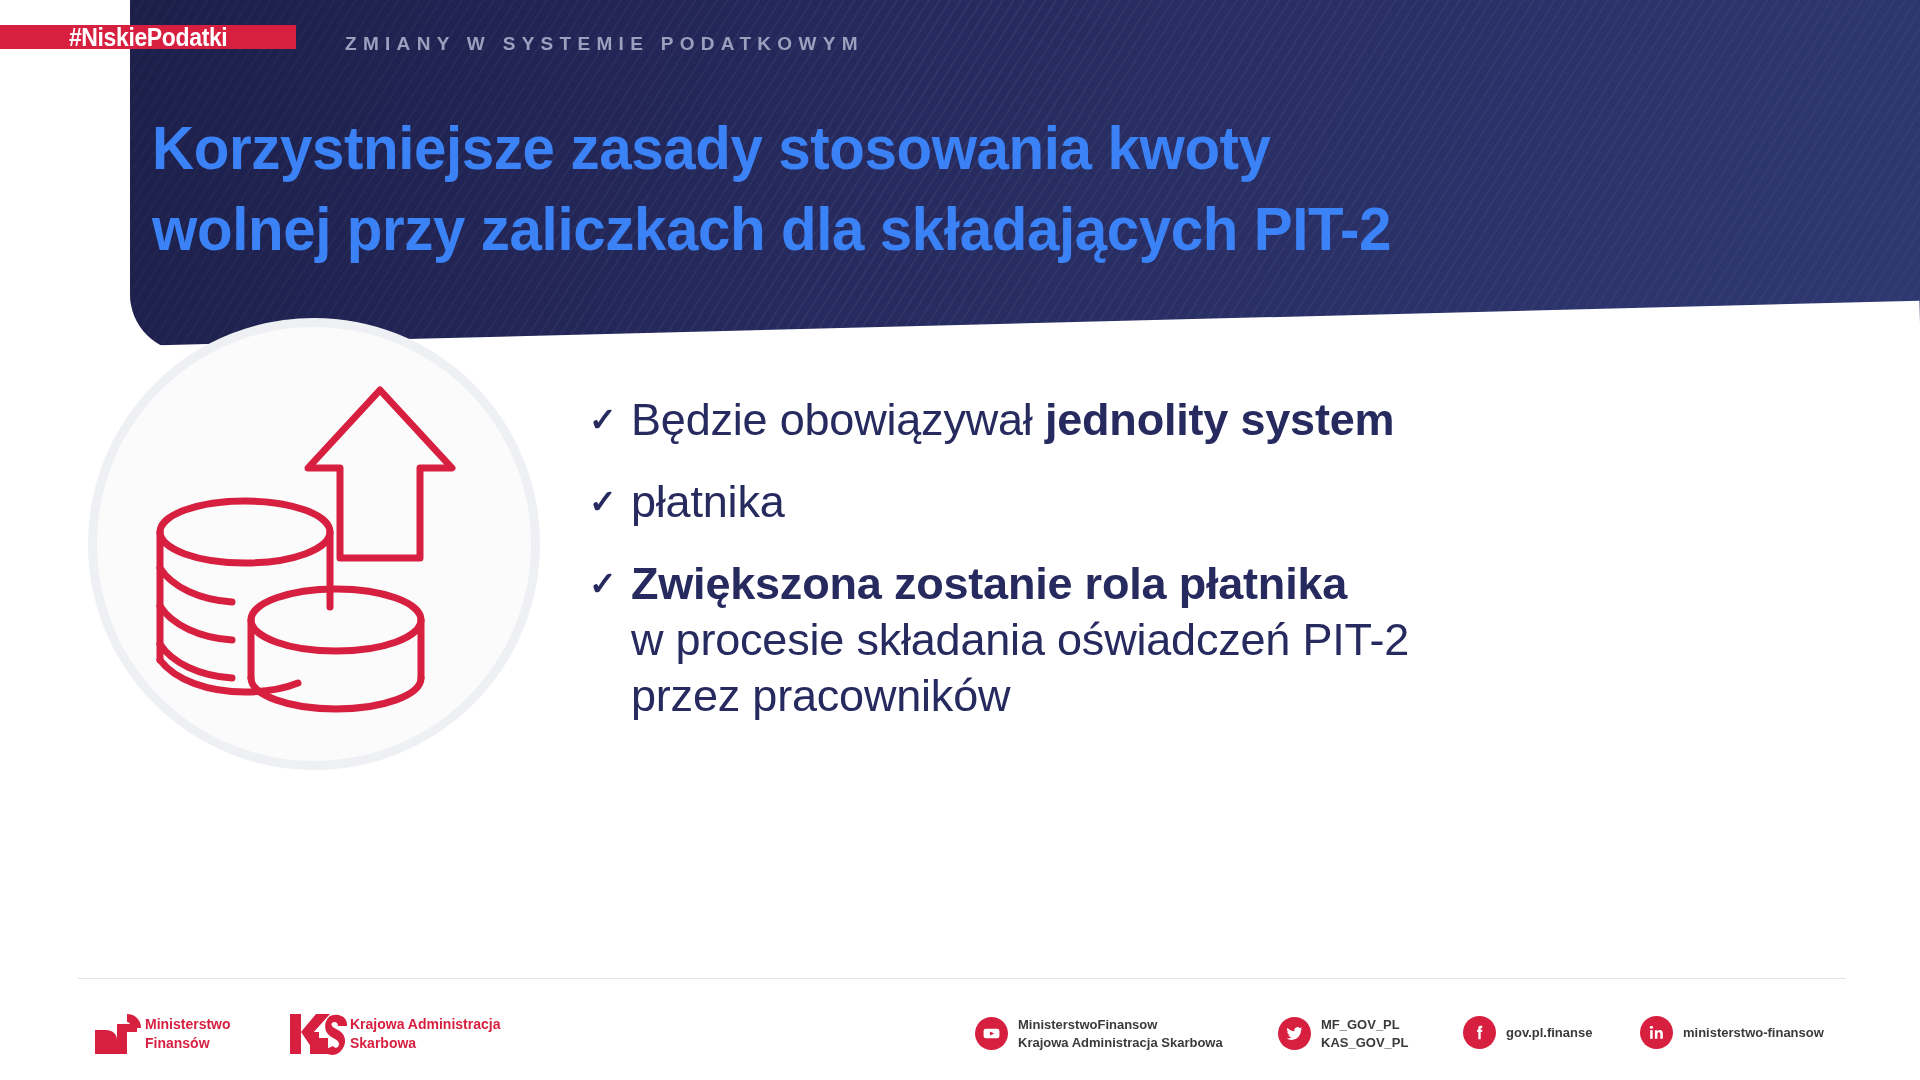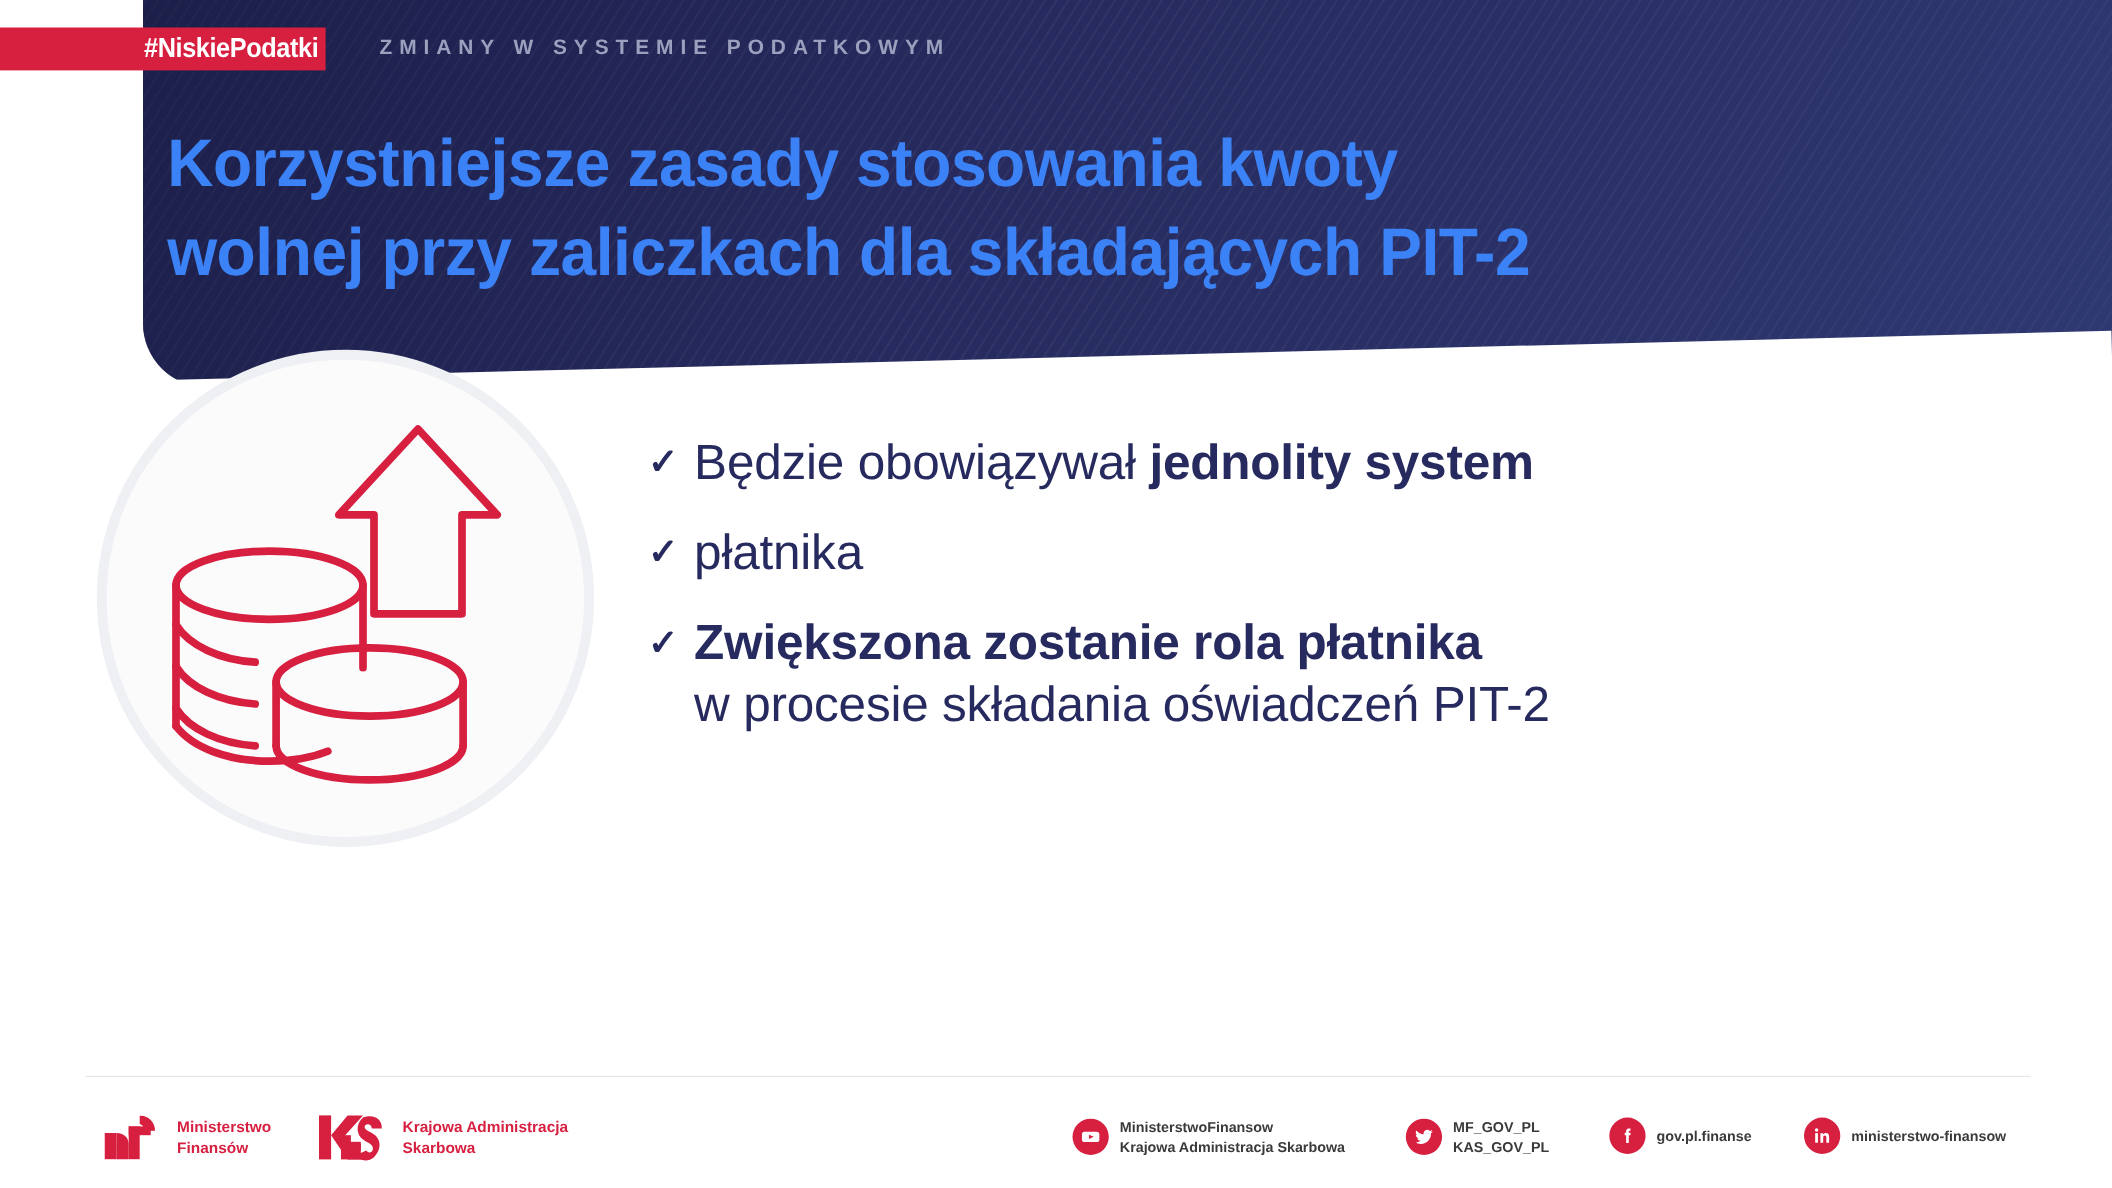--- a/index.html
+++ b/index.html
@@ -30,23 +30,23 @@
   }
   #header-slant{
     position:absolute; left:130px; top:300px; width:1790px; height:70px;
     background:#ffffff;
     transform-origin:left top;
     transform:rotate(-1.45deg);
     margin-top:46px;
   }
 
   #hashtag-badge{
-    position:absolute; left:0; top:25px; width:296px; height:39px;
+    position:absolute; left:0; top:25px; width:296px; height:24px;
     background:#d71f40;
-    display:flex; align-items:center; justify-content:flex-end;
+    display:flex; align-items:center; justify-content:center;
     z-index:6;
   }
   #hashtag-badge span{
     color:#ffffff; font-size:25px; font-weight:bold;
     letter-spacing:-0.4px;
     transform:scaleX(0.92);
   }
 
   #header-eyebrow{
     position:absolute; left:345px; top:33px;
@@ -102,21 +102,21 @@
   #footer-divider{
     position:absolute; left:78px; top:978px; width:1768px; height:1px;
     background:#e2e4ea;
   }
   #footer{
     position:absolute; left:0; top:1000px; width:1920px; height:80px;
   }
   .logo-block{ position:absolute; display:flex; align-items:center; }
   #logo-mf{ left:95px; top:14px; }
   #logo-kas{ left:290px; top:10px; }
-  .logo-text{ margin-left:18px; color:#d71f40; font-size:14px; font-weight:bold; line-height:1.33; }
+  .logo-text{ margin-left:2px; color:#d71f40; font-size:14px; font-weight:bold; line-height:1.33; }
   .logo-text .l2{ font-weight:bold; }
 
   .social-item{ position:absolute; display:flex; align-items:center; }
   .social-badge{
     width:33px; height:33px; border-radius:50%;
     background:#d71f40;
     display:flex; align-items:center; justify-content:center;
     flex:0 0 auto;
   }
   .social-label{
@@ -187,20 +187,21 @@
     <div class="bullet-text">
       <span class="ln">płatnika</span>
     </div>
   </div>
 
   <div class="bullet-row">
     <div class="bullet-check">✓</div>
     <div class="bullet-text">
       <span class="ln"><b>Zwiększona zostanie rola płatnika</b></span>
       <span class="ln">w procesie składania oświadczeń PIT-2</span>
+      <span class="ln">przez pracowników</span>
     </div>
   </div>
 
 </div>
 
 <div id="footer-divider"></div>
 
 <div id="footer">
 
   <div class="logo-block" id="logo-mf">

